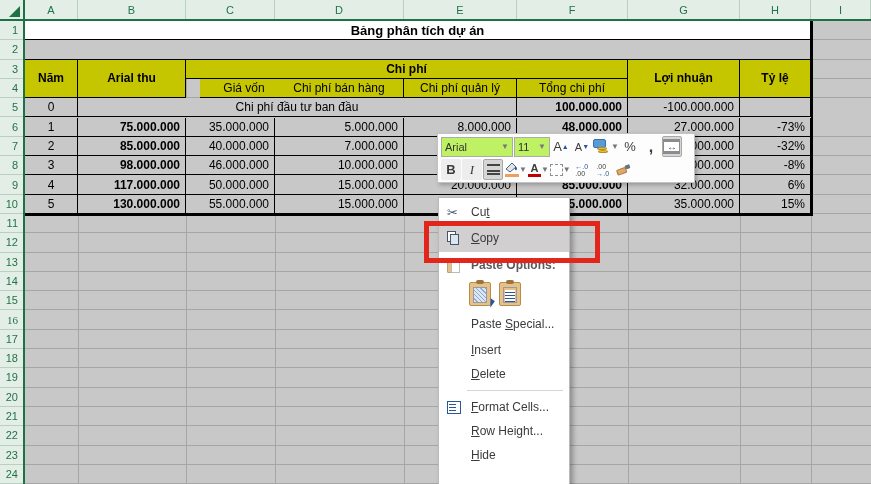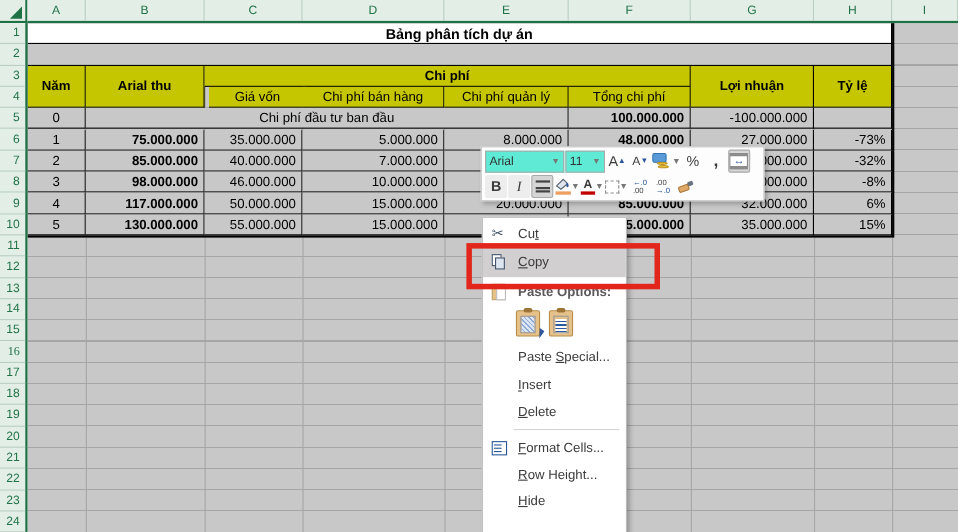--- a/index.html
+++ b/index.html
@@ -59,21 +59,21 @@
   #band2{background:var(--cellgray);}
   #tableborder{position:absolute;left:23px;top:19px;width:790px;height:197px;
     border:2px solid #000;z-index:2;pointer-events:none;}
 
   
   #minitoolbar{position:absolute;left:437px;top:133px;width:258px;height:50px;background:#fdfdfd;
     border:1px solid #c3c3c3;box-shadow:2px 2px 4px rgba(0,0,0,.25);z-index:10;
     display:flex;flex-direction:column;justify-content:space-around;padding:1px 3px;}
   .tbrow{display:flex;align-items:center;height:23px;gap:1px;}
   .combo{display:flex;align-items:center;justify-content:space-between;border:1px solid #ababab;
-    background:#5eead4;height:20px;font-size:11px;color:#333;padding:0 3px;}
+    background:#bef264;height:20px;font-size:11px;color:#333;padding:0 3px;}
   .caret{font-size:8px;color:#777;line-height:1;}
   .tbbtn{display:flex;align-items:center;justify-content:center;height:21px;min-width:20px;
     font-size:12px;color:#3b3b3b;border-radius:2px;}
   .tbbtn.pressed{background:#d6d6d6;border:1px solid #a8a8a8;}
   .tbbtn.soft{background:#ededed;}
   .grow sup,.shrink sup{color:#2b579a;font-size:7px;line-height:1;}
   .acct{position:relative;width:18px;height:16px;}
   .acct .bill{position:absolute;left:0;top:0;width:13px;height:9px;background:#5b9bd5;border:1px solid #2e75b6;border-radius:2px;}
   .acct .coin{position:absolute;width:10px;height:3px;background:#e8c33a;border:1px solid #b98e1c;border-radius:50%;}
   .threelines{width:13px;height:11px;border-top:2px solid #444;border-bottom:2px solid #444;position:relative;}
@@ -166,21 +166,21 @@
       <div class="rowhdr" style="height: 19.3px;">24</div>
     </div>
   <div id="grid"></div>
 
   <div class="cell" id="titlecell" style="left:25px;top:21px;width:786px;height:19.3px;">Bảng phân tích dự án</div>
   <div class="cell" id="band2" style="left:25px;top:40.3px;width:786px;height:19.3px;"></div>
 
   <div class="hcell" style="left:25px;top:59.6px;width:53px;height:38.6px;">Năm</div>
   <div class="hcell" style="left:78px;top:59.6px;width:108px;height:38.6px;">Arial thu</div>
   <div class="hcell" style="left:186px;top:59.6px;width:442px;height:19.3px;">Chi phí</div>
-  <div class="hcell reg" style="left:190px;top:78.9px;width:89px;height:19.3px;">Giá vốn</div>
+  <div class="hcell reg" style="left:200px;top:78.9px;width:89px;height:19.3px;">Giá vốn</div>
   <div class="hcell reg" style="left:275px;top:78.9px;width:129px;height:19.3px;">Chi phí bán hàng</div>
   <div class="hcell reg" style="left:404px;top:78.9px;width:113px;height:19.3px;">Chi phí quản lý</div>
   <div class="hcell reg" style="left:517px;top:78.9px;width:111px;height:19.3px;">Tổng chi phí</div>
   <div class="hcell" style="left:628px;top:59.6px;width:112px;height:38.6px;">Lợi nhuận</div>
   <div class="hcell" style="left:740px;top:59.6px;width:71px;height:38.6px;">Tỷ lệ</div>
 
   <div class="cell c-center" style="left:25px;top:98.2px;width:53px;height:19.3px;">0</div>
   <div class="cell c-center" style="left:78px;top:98.2px;width:439px;height:19.3px;">Chi phí đầu tư ban đầu</div>
   <div class="cell c-right c-bold" style="left:517px;top:98.2px;width:111px;height:19.3px;">100.000.000</div>
   <div class="cell c-right" style="left:628px;top:98.2px;width:112px;height:19.3px;">-100.000.000</div>

